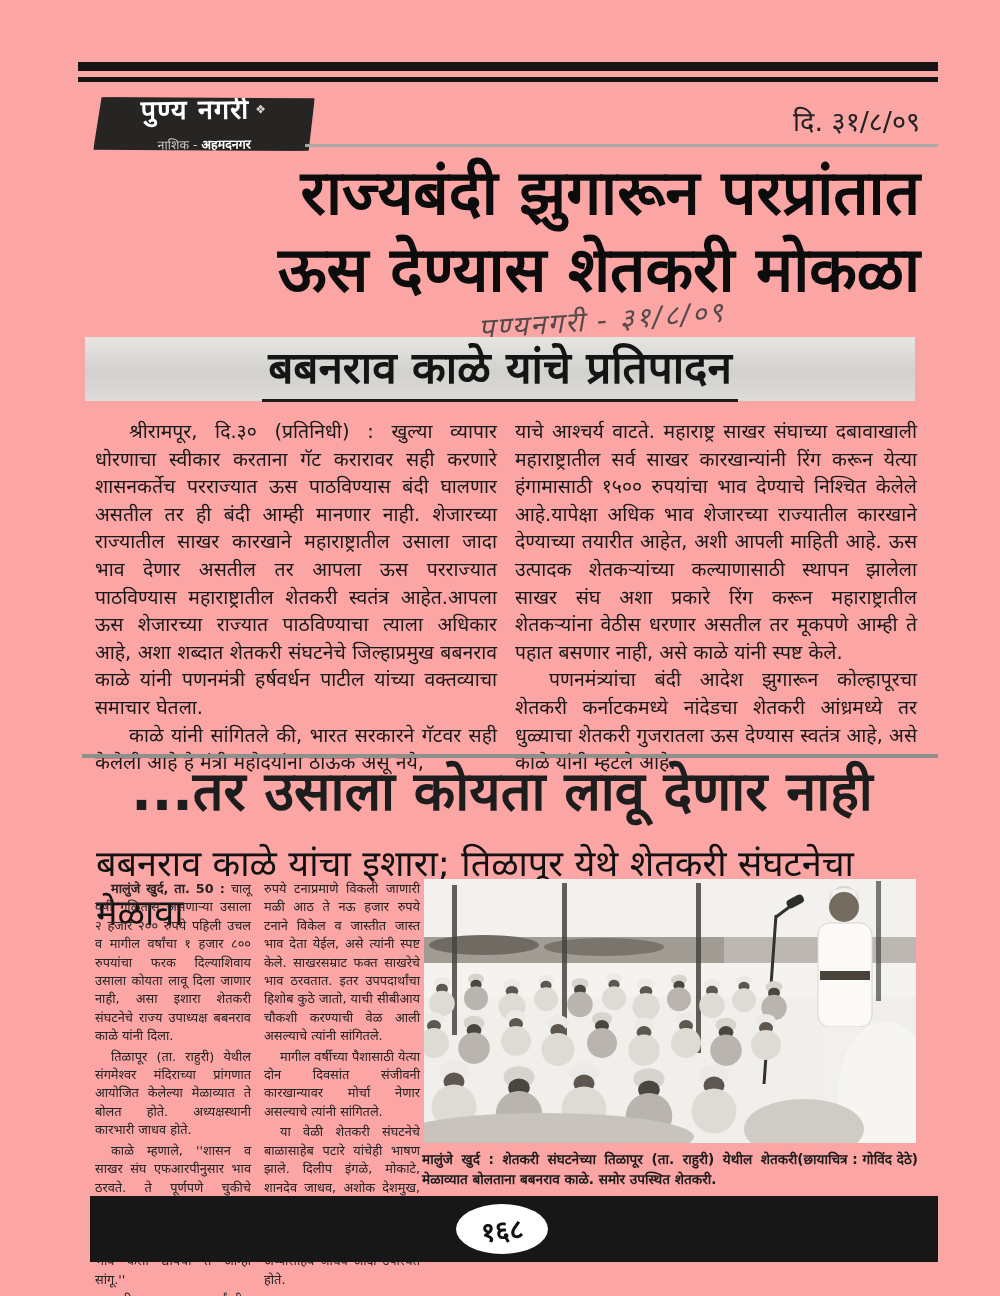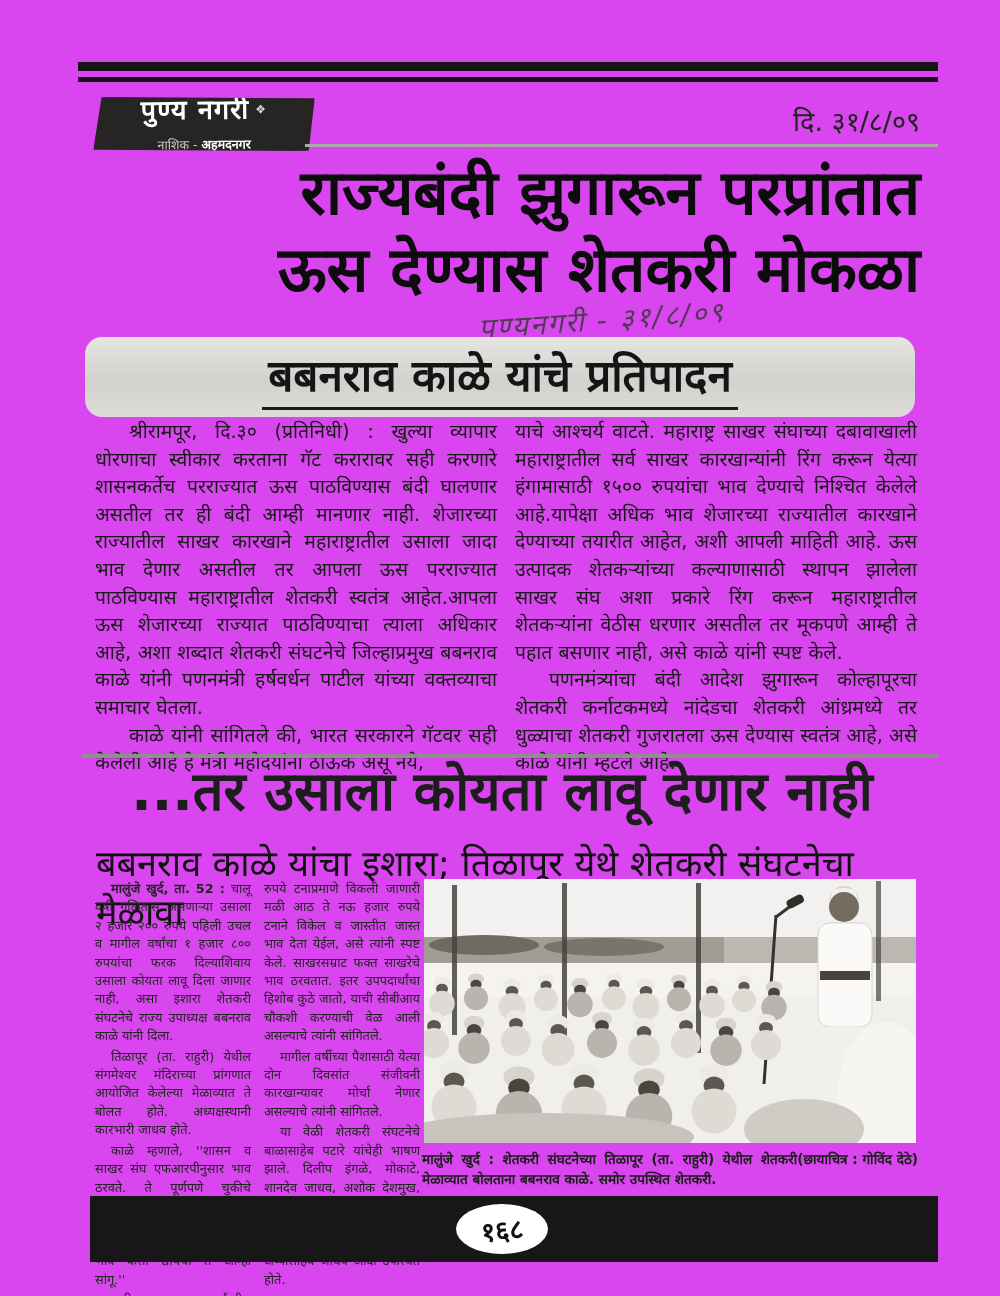--- a/index.html
+++ b/index.html
@@ -1,17 +1,17 @@
 <!DOCTYPE html>
 <html><head>
 <meta charset="utf-8">
 <style>
   html,body{margin:0;padding:0;}
   body{background:#ffffff;font-family:"DejaVu Sans","Liberation Sans",sans-serif;}
-  .page{position:relative;width:1000px;height:1296px;background:#d946ef;overflow:hidden;color:#1a1a1a;}
+  .page{position:relative;width:1000px;height:1296px;background:#fca5a5;overflow:hidden;color:#1a1a1a;}
 
   .rule{position:absolute;background:#151515;}
   .top-rule-1{left:78px;top:62px;width:860px;height:9px;}
   .top-rule-2{left:78px;top:77px;width:860px;height:5px;}
   .masthead-rule{left:305px;top:144px;width:633px;height:3px;background:#a9a9a6;}
 
   .masthead{position:absolute;left:93px;top:96px;width:222px;height:56px;background:#262524;
     clip-path:polygon(4% 0,100% 6%,97% 100%,0 94%);display:flex;flex-direction:column;
     align-items:center;justify-content:center;transform:rotate(-0.6deg);}
   .masthead .title{color:#ffffff;font-weight:bold;font-size:27px;line-height:28px;letter-spacing:1px;display:flex;align-items:center;gap:6px;}
@@ -20,23 +20,23 @@
   .masthead .subtitle b{color:#ffffff;}
 
   .date{position:absolute;left:760px;top:102px;width:160px;text-align:right;font-size:27px;color:#222;}
 
   .headline1{position:absolute;left:80px;top:154px;width:840px;text-align:right;
     font-size:62px;line-height:77px;font-weight:bold;color:#0c0c0c;letter-spacing:0px;}
 
   .handwriting{position:absolute;left:478px;top:300px;font-size:28px;color:#3a3a3a;
     font-style:italic;transform:rotate(-4deg);letter-spacing:2px;opacity:.85;}
 
-  .subhead-band{position:absolute;left:85px;top:337px;width:830px;height:80px;
+  .subhead-band{position:absolute;left:85px;top:337px;width:830px;height:64px;
     background:linear-gradient(180deg,#e6e5e2 0%,#d2d1ce 55%,#dddcd9 100%);
-    display:flex;align-items:center;justify-content:center;border-radius:17px;}
+    display:flex;align-items:center;justify-content:center;}
   .subhead-band span{font-size:44px;font-weight:600;color:#151515;border-bottom:3px solid #1b1b1b;padding:0 6px 3px 6px;}
 
   .body-cols{position:absolute;left:95px;top:418px;width:822px;display:flex;gap:18px;}
   .body-col{width:402px;font-size:19.4px;line-height:27.6px;text-align:justify;color:#191919;}
   .body-col p{margin:0;text-indent:34px;}
   .body-col p.noindent{text-indent:0;}
 
   .divider{position:absolute;left:82px;top:754px;width:856px;height:4px;background:#8f8f8c;}
 
   .headline2{position:absolute;left:88px;top:760px;width:828px;text-align:center;
@@ -104,21 +104,21 @@
     </div>
   </div>
 
   <div class="divider"></div>
 
   <div class="headline2">...तर उसाला कोयता लावू देणार नाही</div>
   <div class="subhead2">बबनराव काळे यांचा इशारा; तिळापूर येथे शेतकरी संघटनेचा मेळावा</div>
 
   <div class="art2-cols">
     <div class="art2-col">
-      <p><span class="lead">मालुंजे खुर्द, ता. 52 : </span><span>चालू वर्षी गळितास असणाऱ्या उसाला २ हजार २०० रुपये पहिली उचल व मागील वर्षांचा १ हजार ८०० रुपयांचा फरक दिल्याशिवाय उसाला कोयता लावू दिला जाणार नाही, असा इशारा शेतकरी संघटनेचे राज्य उपाध्यक्ष बबनराव काळे यांनी दिला.</span></p>
+      <p><span class="lead">मालुंजे खुर्द, ता. 50 : </span><span>चालू वर्षी गळितास असणाऱ्या उसाला २ हजार २०० रुपये पहिली उचल व मागील वर्षांचा १ हजार ८०० रुपयांचा फरक दिल्याशिवाय उसाला कोयता लावू दिला जाणार नाही, असा इशारा शेतकरी संघटनेचे राज्य उपाध्यक्ष बबनराव काळे यांनी दिला.</span></p>
       <p>तिळापूर (ता. राहुरी) येथील संगमेश्वर मंदिराच्या प्रांगणात आयोजित केलेल्या मेळाव्यात ते बोलत होते. अध्यक्षस्थानी कारभारी जाधव होते.</p>
       <p>काळे म्हणाले, ''शासन व साखर संघ एफआरपीनुसार भाव ठरवते. ते पूर्णपणे चुकीचे असल्याचे कृषिमंत्री राधाकृष्ण विखे यांनी मान्य केले आहे. मुख्यमंत्र्यांनी आमच्यासमोर बसावे. भाव कसा द्यायचा ते आम्ही सांगू.''</p>
       <p>मळी व इतर उपपदार्थांवरील प्रांतबंदी उठविल्यास ३ हजार २००</p>
     </div>
     <div class="art2-col">
       <p class="noindent">रुपये टनाप्रमाणे विकली जाणारी मळी आठ ते नऊ हजार रुपये टनाने विकेल व जास्तीत जास्त भाव देता येईल, असे त्यांनी स्पष्ट केले. साखरसम्राट फक्त साखरेचे भाव ठरवतात. इतर उपपदार्थांचा हिशोब कुठे जातो, याची सीबीआय चौकशी करण्याची वेळ आली असल्याचे त्यांनी सांगितले.</p>
       <p>मागील वर्षीच्या पैशासाठी येत्या दोन दिवसांत संजीवनी कारखान्यावर मोर्चा नेणार असल्याचे त्यांनी सांगितले.</p>
       <p>या वेळी शेतकरी संघटनेचे बाळासाहेब पटारे यांचेही भाषण झाले. दिलीप इंगळे, मोकाटे, शानदेव जाधव, अशोक देशमुख, शांतिलाल जगताप, रवींद्र मोरे, वामनराव तुवर, शिवाजी टेकाळे, बाळासाहेब पवार, शरद टेकाळे, अप्पासाहेब जाधव आदी उपस्थित होते.</p>
     </div>
   </div>

